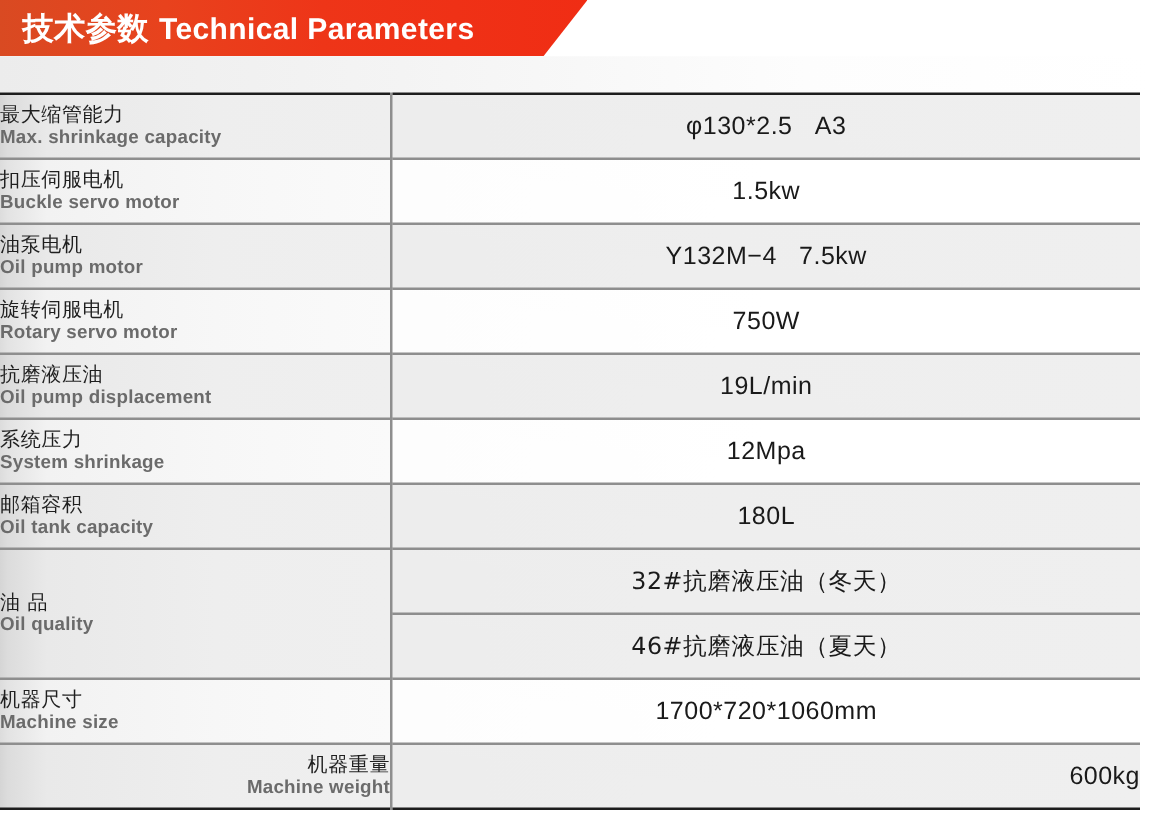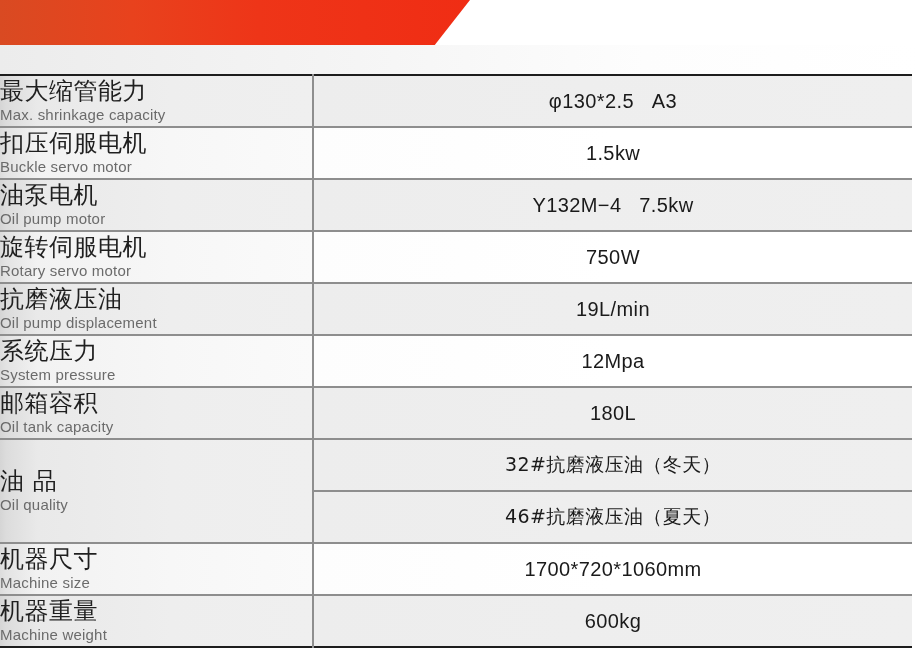--- a/index.html
+++ b/index.html
@@ -82,20 +82,21 @@
   #spec-table tr.row {
     height: 52px;
   }
   #spec-table td {
     vertical-align: middle;
     padding: 0;
     border-bottom: 2px solid #8e8e8e;
   }
   #spec-table tr:last-child td {
     border-bottom: none;
+    text-align: right;
   }
 
   td.label-cell {
     width: 312px;
     padding-left: 28px;
     border-right: 2px solid #8e8e8e;
     background: linear-gradient(90deg, #d5d5d5 0%, #dcdcdc 2%, #e9e9e9 12%, #eeeeee 55%, #efefef 100%);
   }
   tr.alt td.label-cell {
     background: linear-gradient(90deg, #dcdcdc 0%, #e3e3e3 2%, #f2f2f2 12%, #f7f7f7 55%, #fafafa 100%);
@@ -107,31 +108,31 @@
     background: linear-gradient(90deg, #ededed 0%, #eeeeee 45%, #efefef 100%);
   }
   tr.alt td.value-cell {
     background: linear-gradient(90deg, #fdfdfd 0%, #ffffff 50%, #ffffff 100%);
     margin-left: 25px;
   }
 
   .cn-label {
     display: block;
     font-family: "DejaVu Sans", "Liberation Sans", sans-serif;
-    font-size: 24px;
+    font-size: 16px;
     font-weight: 400;
     color: #1f1f1f;
     line-height: 1.12;
     letter-spacing: 0.5px;
   }
   .en-label {
     display: block;
     font-family: "Liberation Sans", "DejaVu Sans", sans-serif;
     font-size: 15px;
-    font-weight: 400;
+    font-weight: 700;
     color: #6b6b6b;
     line-height: 1.2;
     margin-top: 1px;
     letter-spacing: 0.2px;
   }
   .value-text {
     font-family: Liberation Sans, sans-serif;
     font-size: 20px;
     color: #1a1a1a;
     letter-spacing: 0.4px;
@@ -149,20 +150,23 @@
   }
   tr.sub-top td.value-cell {
     border-bottom: 2px solid #c9c9c9;
   }
 </style>
 </head>
 <body>
 
 <div id="banner-wrap">
   <div id="banner"></div>
+  <div id="banner-text">
+    <span class="cn">技术参数</span><span class="en">Technical Parameters</span>
+  </div>
 </div>
 
 <div id="gap-band"></div>
 
 <table id="spec-table">
   <tbody>
 
     <tr class="row">
       <td class="label-cell">
         <span class="cn-label">最大缩管能力</span>
@@ -209,21 +213,21 @@
         <span class="en-label">Oil pump displacement</span>
       </td>
       <td class="value-cell">
         <span class="value-text">19L/min</span>
       </td>
     </tr>
 
     <tr class="row alt">
       <td class="label-cell">
         <span class="cn-label">系统压力</span>
-        <span class="en-label">System pressure</span>
+        <span class="en-label">System shrinkage</span>
       </td>
       <td class="value-cell">
         <span class="value-text">12Mpa</span>
       </td>
     </tr>
 
     <tr class="row">
       <td class="label-cell">
         <span class="cn-label">邮箱容积</span>
         <span class="en-label">Oil tank capacity</span>

